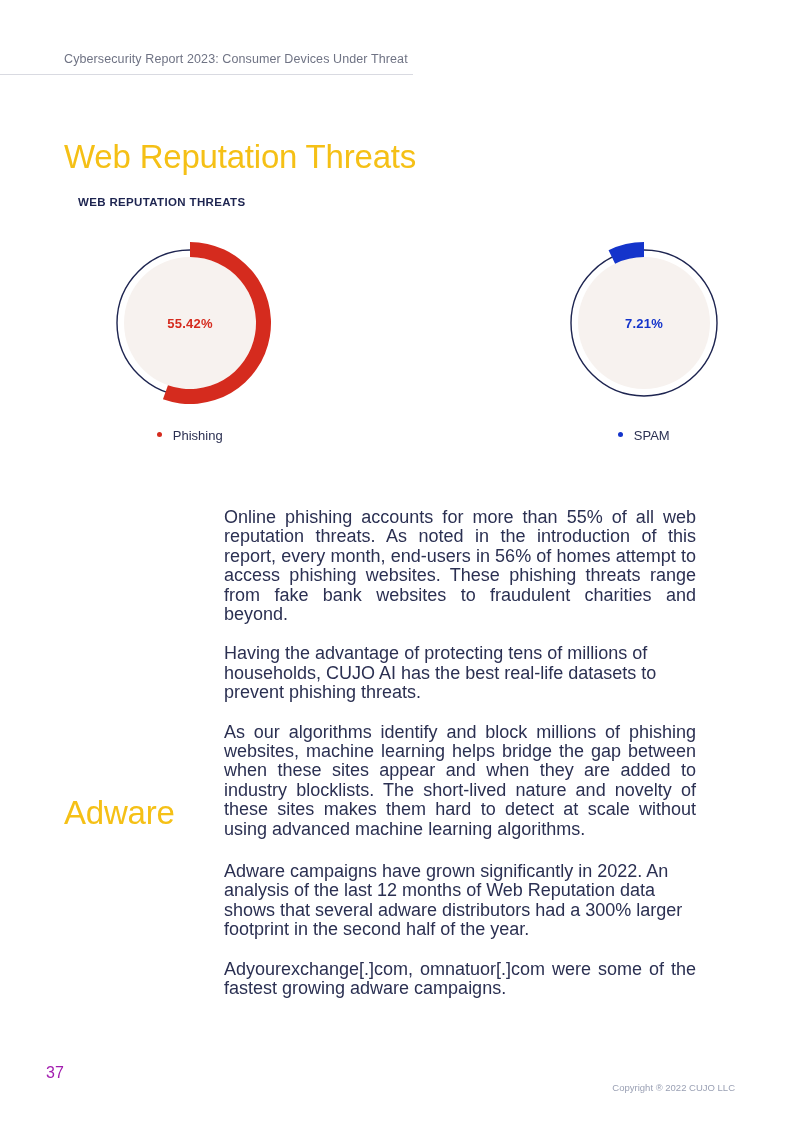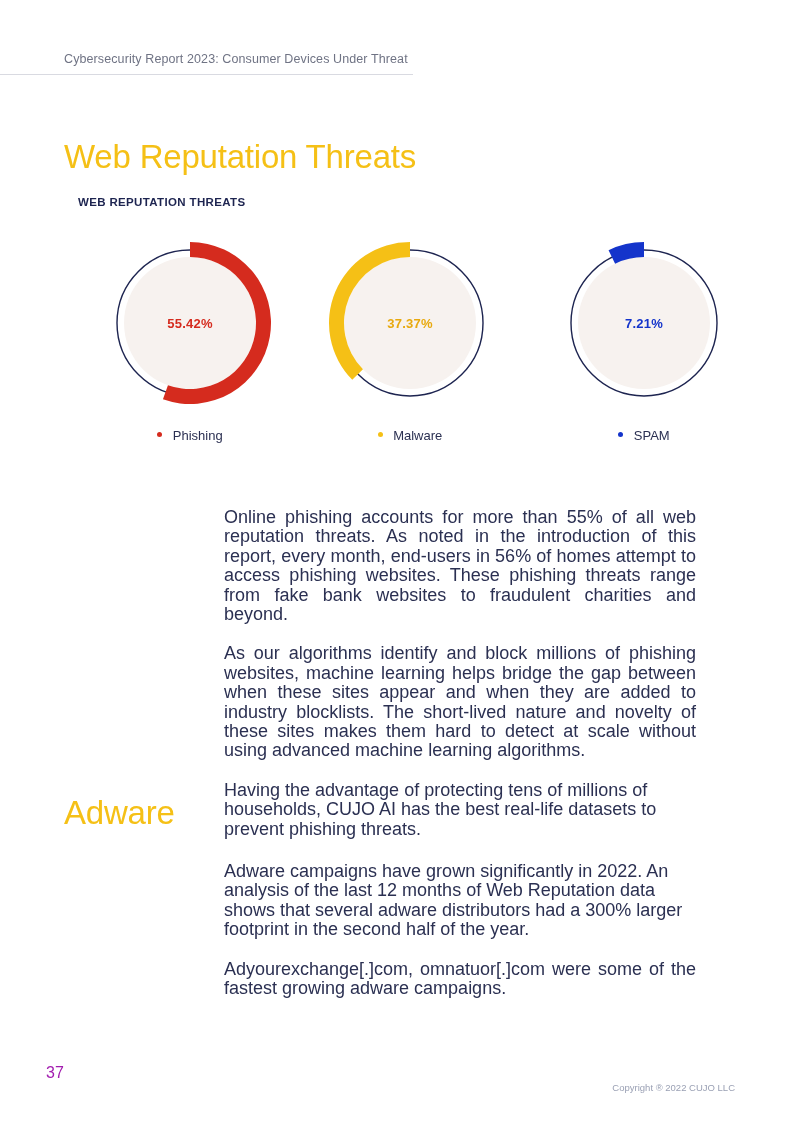--- a/index.html
+++ b/index.html
@@ -188,34 +188,20 @@
             <path id="arc-phishing" fill="#D52B1E" d="M 87 6 A 81 81 0 1 1 59.945653459048685 163.348296203924 L 64.95571763329893 149.20972283282697 A 66 66 0 1 0 87 21 Z"></path>
           </svg>
           <div class="donut-value" style="color:#D52B1E">55.42%</div>
         </div>
         <div class="legend">
           <span class="legend-dot" style="background:#D52B1E"></span>
           <span class="legend-label">Phishing</span>
         </div>
       </div>
 
-      <div class="donut-cell" id="donut-cell-1">
-        <div class="donut-wrap">
-          <svg class="donut-svg" width="174" height="174" viewBox="0 0 174 174">
-            <circle cx="87" cy="87" r="73" fill="none" stroke="#1d2450" stroke-width="1.4"></circle>
-            <circle cx="87" cy="87" r="66" fill="#F7F2EF"></circle>
-            <path id="arc-malware" fill="#F5C016" d="M 87 6 A 81 81 0 0 0 29.258431015518326 143.80590824210404 L 39.95131416079271 133.28629560467738 A 66 66 0 0 1 87 21 Z"></path>
-          </svg>
-          <div class="donut-value" style="color:#E8A90E">37.37%</div>
-        </div>
-        <div class="legend">
-          <span class="legend-dot" style="background:#F5C016"></span>
-          <span class="legend-label">Malware</span>
-        </div>
-      </div>
 
       <div class="donut-cell" id="donut-cell-2">
         <div class="donut-wrap">
           <svg class="donut-svg" width="174" height="174" viewBox="0 0 174 174">
             <circle cx="87" cy="87" r="73" fill="none" stroke="#1d2450" stroke-width="1.4"></circle>
             <circle cx="87" cy="87" r="66" fill="#F7F2EF"></circle>
             <path id="arc-spam" fill="#1434CB" d="M 87 6 A 81 81 0 0 0 51.54785574134382 14.170435484870353 L 58.11306764109496 27.65739187656103 A 66 66 0 0 1 87 21 Z"></path>
           </svg>
           <div class="donut-value" style="color:#1434CB">7.21%</div>
         </div>
@@ -223,22 +209,22 @@
           <span class="legend-dot" style="background:#1434CB"></span>
           <span class="legend-label">SPAM</span>
         </div>
       </div>
 
     </div>
   </div>
 
   <div class="body-col" id="body-col-web">
     <p class="para">Online phishing accounts for more than 55% of all web reputation threats. As noted in the introduction of this report, every month, end-users in 56% of homes attempt to access phishing websites. These phishing threats range from fake bank websites to fraudulent charities and beyond.</p>
+    <p class="para left">Having the advantage of protecting tens of millions of households, CUJO AI has the best real-life datasets to prevent phishing threats.</p>
     <p class="para">As our algorithms identify and block millions of phishing websites, machine learning helps bridge the gap between when these sites appear and when they are added to industry blocklists. The short-lived nature and novelty of these sites makes them hard to detect at scale without using advanced machine learning algorithms.</p>
-    <p class="para left">Having the advantage of protecting tens of millions of households, CUJO AI has the best real-life datasets to prevent phishing threats.</p>
   </div>
 
   <h1 class="h1" id="h1-adware">Adware</h1>
 
   <div class="body-col" id="body-col-adware">
     <p class="para left">Adware campaigns have grown significantly in 2022. An analysis of the last 12 months of Web Reputation data shows that several adware distributors had a 300% larger footprint in the second half of the year.</p>
     <p class="para">Adyourexchange[.]com, omnatuor[.]com were some of the fastest growing adware campaigns.</p>
   </div>
 
   <div class="page-number">37</div>

